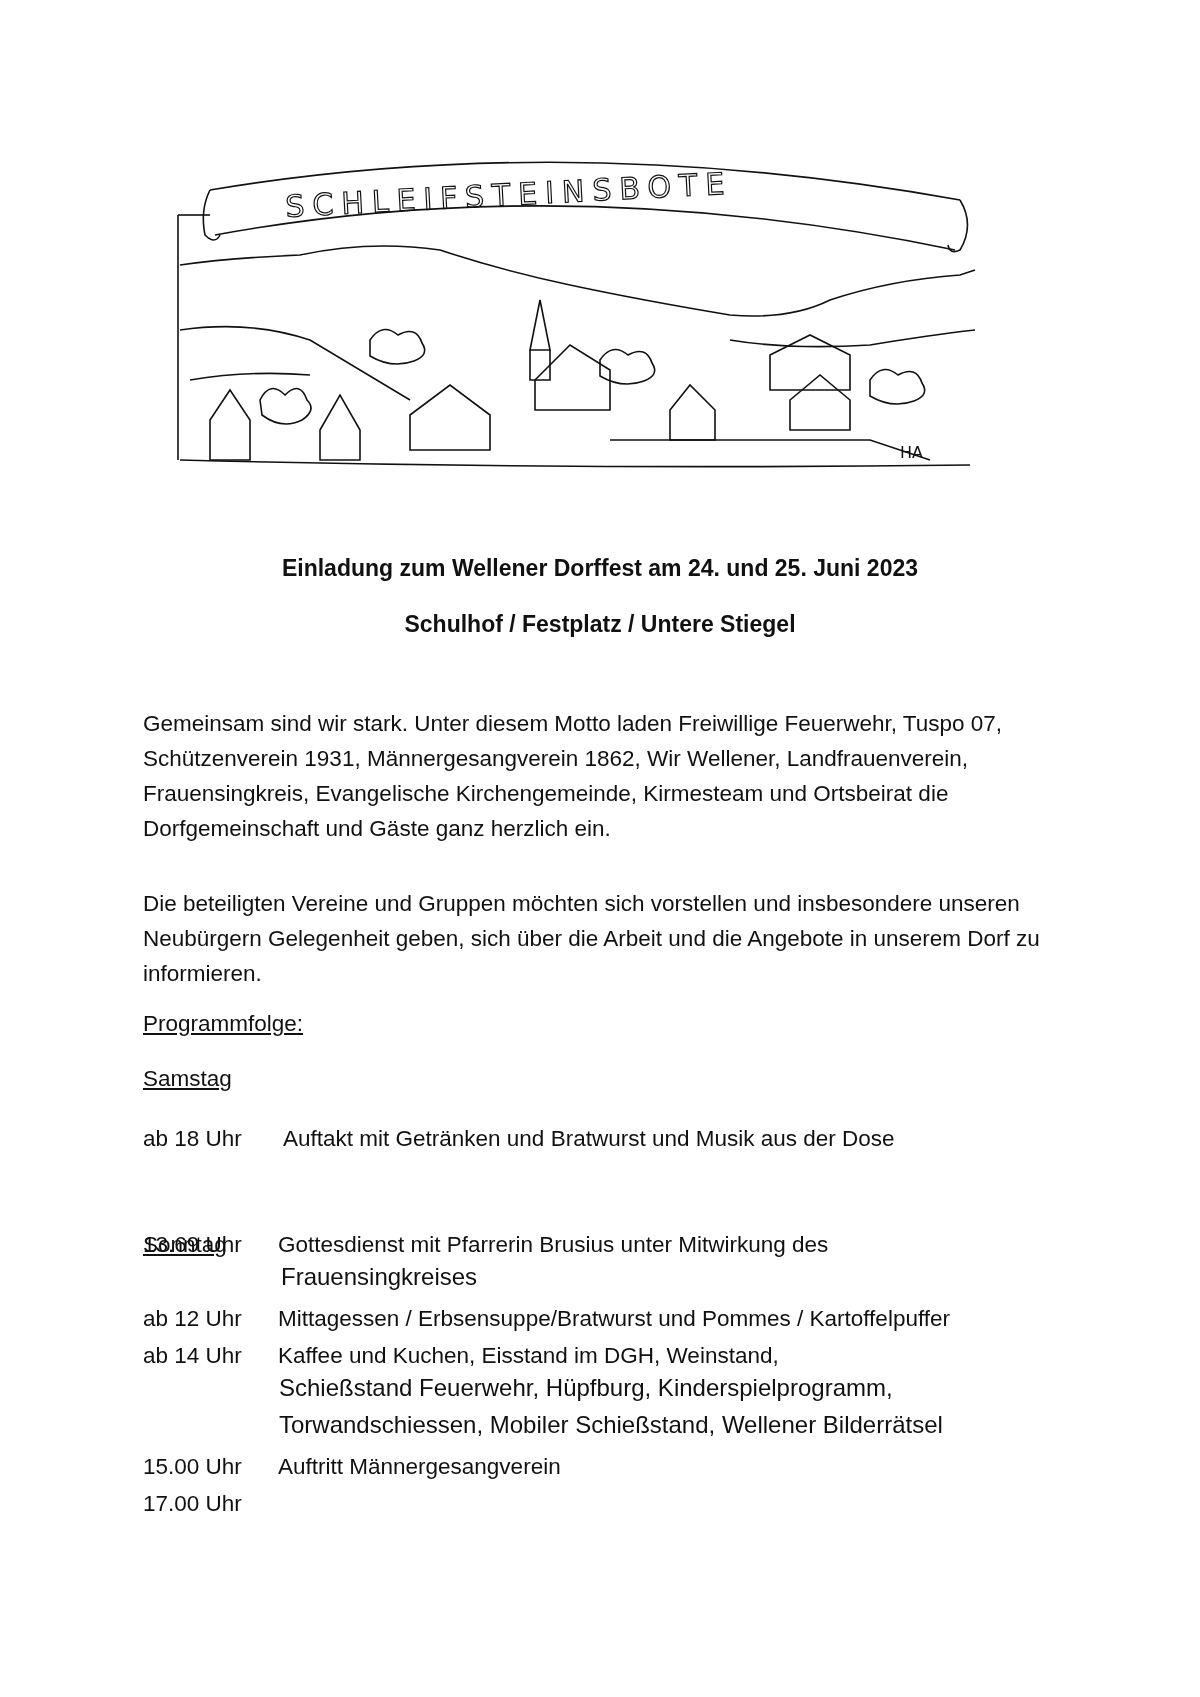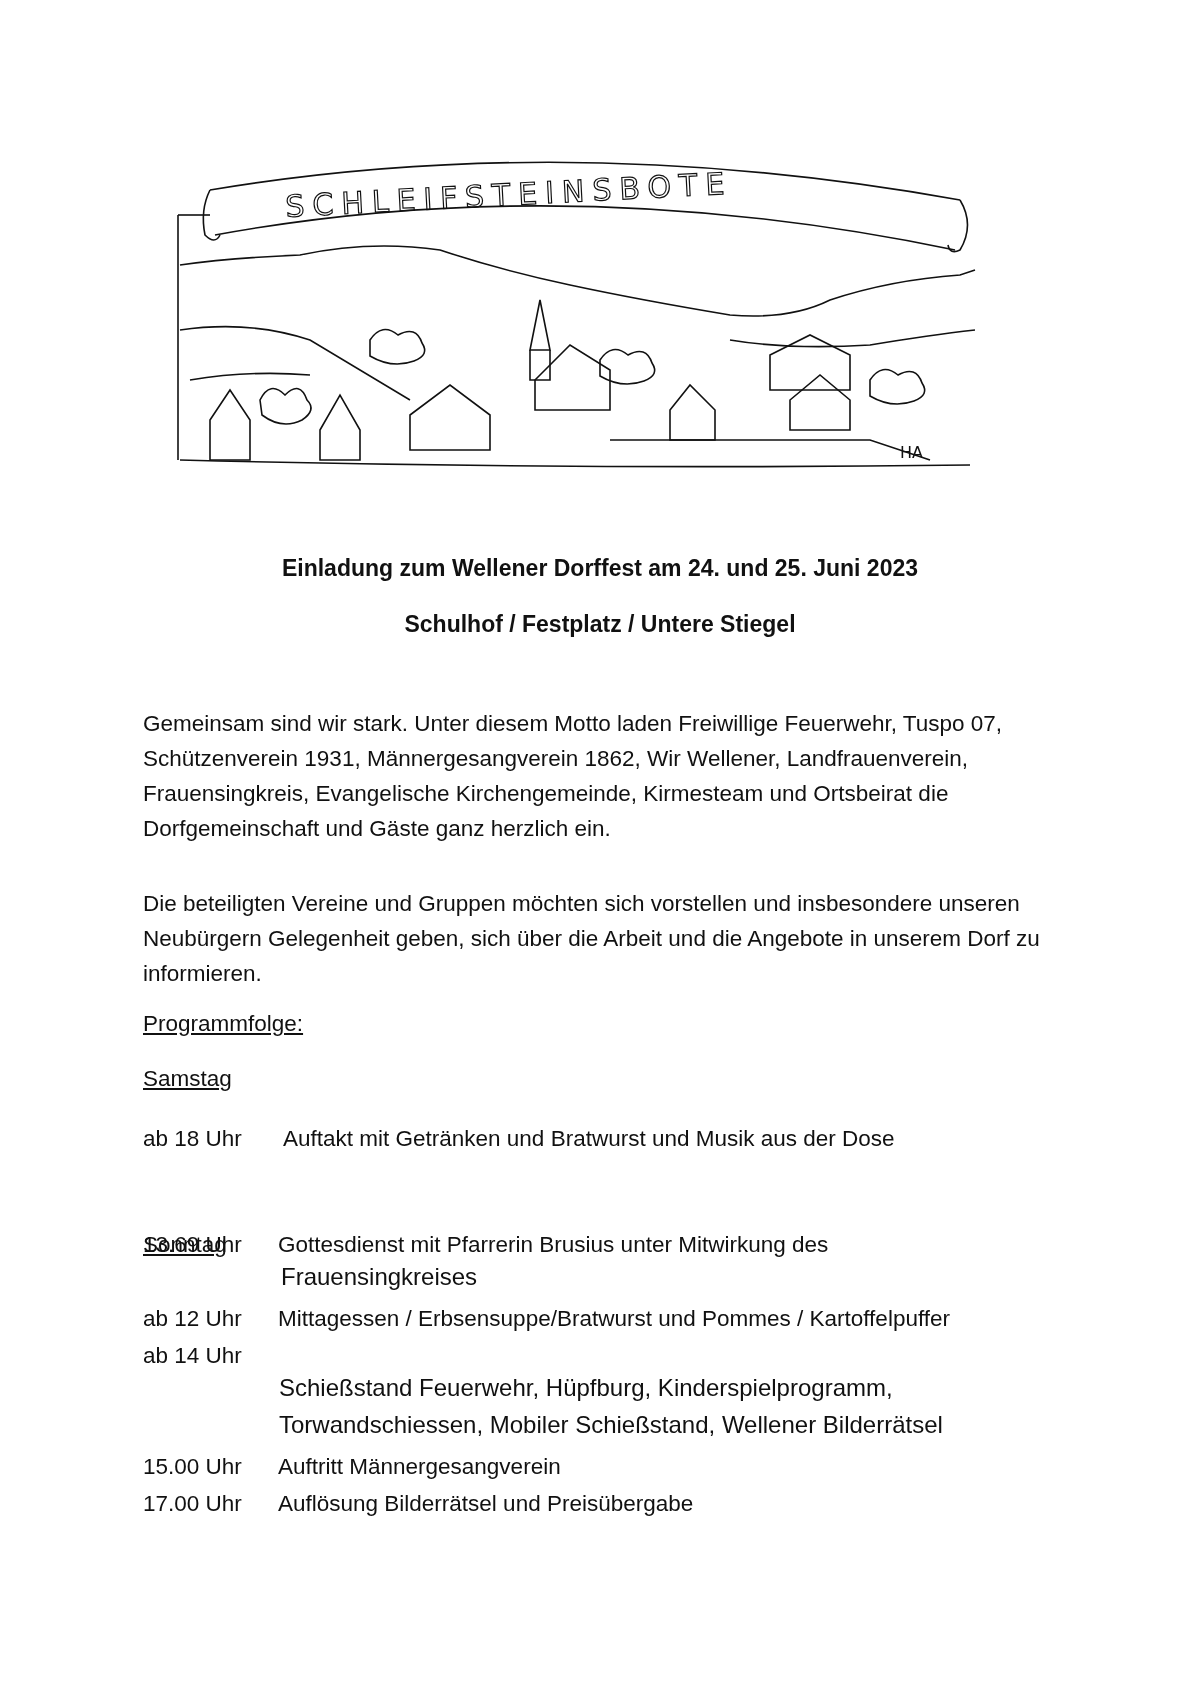--- a/index.html
+++ b/index.html
@@ -86,25 +86,25 @@
 </div>
 <div class="cont" style="top:1263px; left:281px;">Frauensingkreises</div>
 
 <div class="row" style="top:1300px;">
   <span class="time">ab 12 Uhr</span>
   <span class="desc">Mittagessen / Erbsensuppe/Bratwurst und Pommes / Kartoffelpuffer</span>
 </div>
 
 <div class="row" style="top:1337px;">
   <span class="time">ab 14 Uhr</span>
+  <span class="desc">Kaffee und Kuchen, Eisstand im DGH, Weinstand,</span>
 </div>
 <div class="cont" style="top:1374px; left:279px;">Schießstand Feuerwehr, Hüpfburg, Kinderspielprogramm,</div>
 <div class="cont" style="top:1411px; left:279px;">Torwandschiessen, Mobiler Schießstand, Wellener Bilderrätsel</div>
 
 <div class="row" style="top:1448px;">
   <span class="time">15.00 Uhr</span>
   <span class="desc">Auftritt Männergesangverein</span>
 </div>
 
 <div class="row" style="top:1485px;">
   <span class="time">17.00 Uhr</span>
-  <span class="desc">Auflösung Bilderrätsel und Preisübergabe</span>
 </div>
 
 </body></html>

